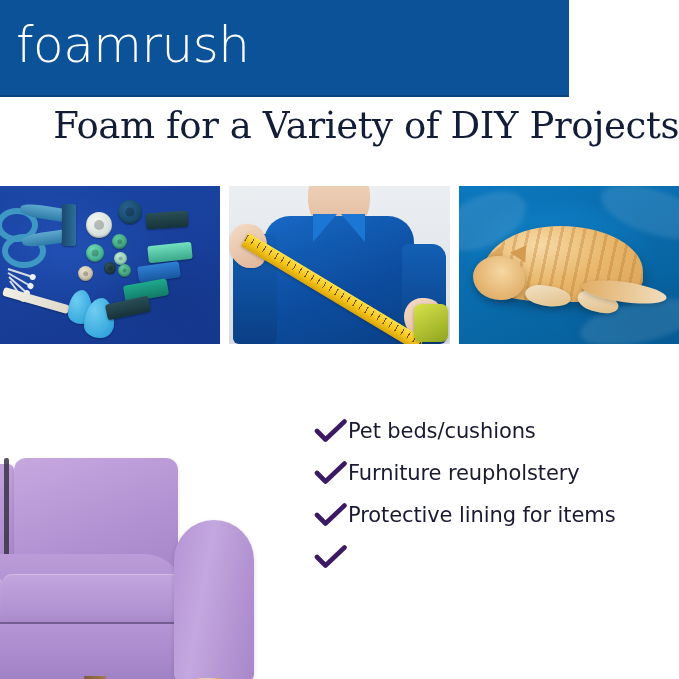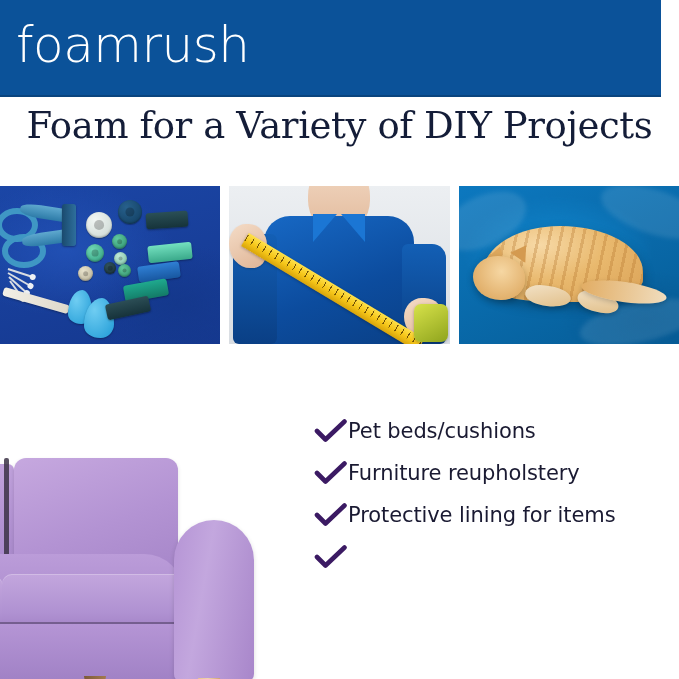--- a/index.html
+++ b/index.html
@@ -13,21 +13,21 @@
     position: relative;
     overflow: hidden;
     font-family: "Liberation Sans", sans-serif;
     -webkit-font-smoothing: antialiased;
   }
 
   
   .brand-banner {
     position: absolute;
     left: 0; top: 0;
-    width: 661px;
+    width: 569px;
     height: 97px;
     background: #0b5299;
     border-bottom: 2px solid #0a447e;
     box-sizing: border-box;
   }
   .brand-logo {
     position: absolute;
     left: 16px;
     top: 20px;
     font-family: "DejaVu Sans", sans-serif;
@@ -37,21 +37,21 @@
     color: #ffffff;
     line-height: 1;
   }
 
   
   .headline {
     position: absolute;
     left: 0;
     top: 104px;
     width: 679px;
-    text-align: center;
+    text-align: right;
     font-family: "DejaVu Serif", "Liberation Serif", serif;
     font-size: 37px;
     font-weight: 400;
     color: #141d38;
     letter-spacing: -0.4px;
     white-space: nowrap;
   }
 
   
   .photo-strip {

